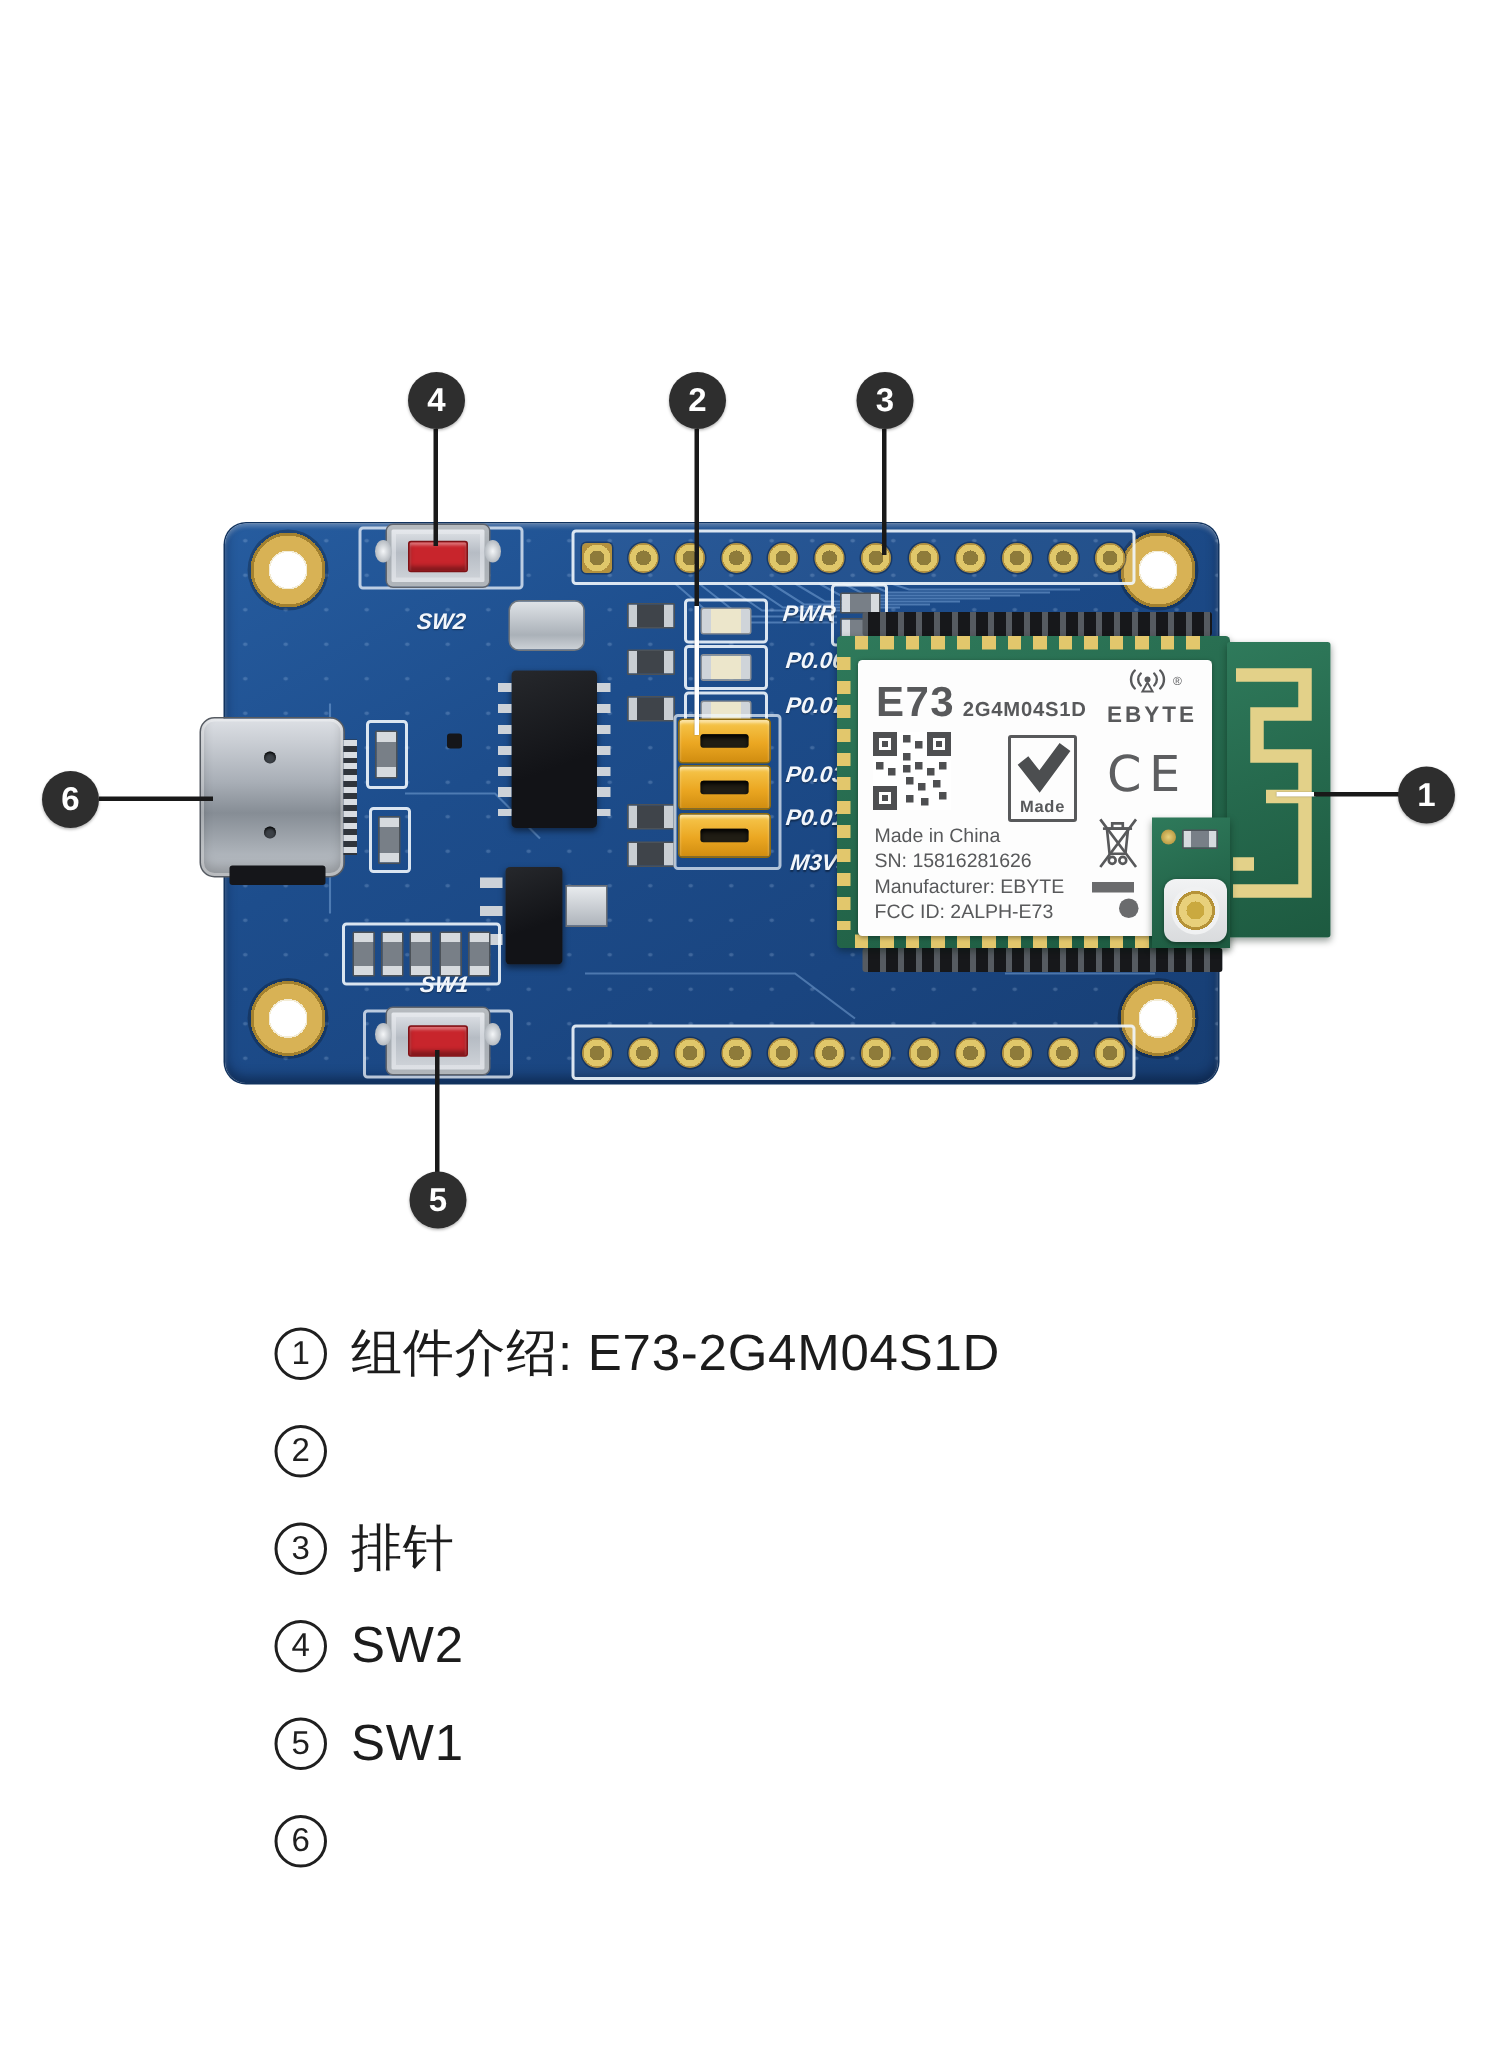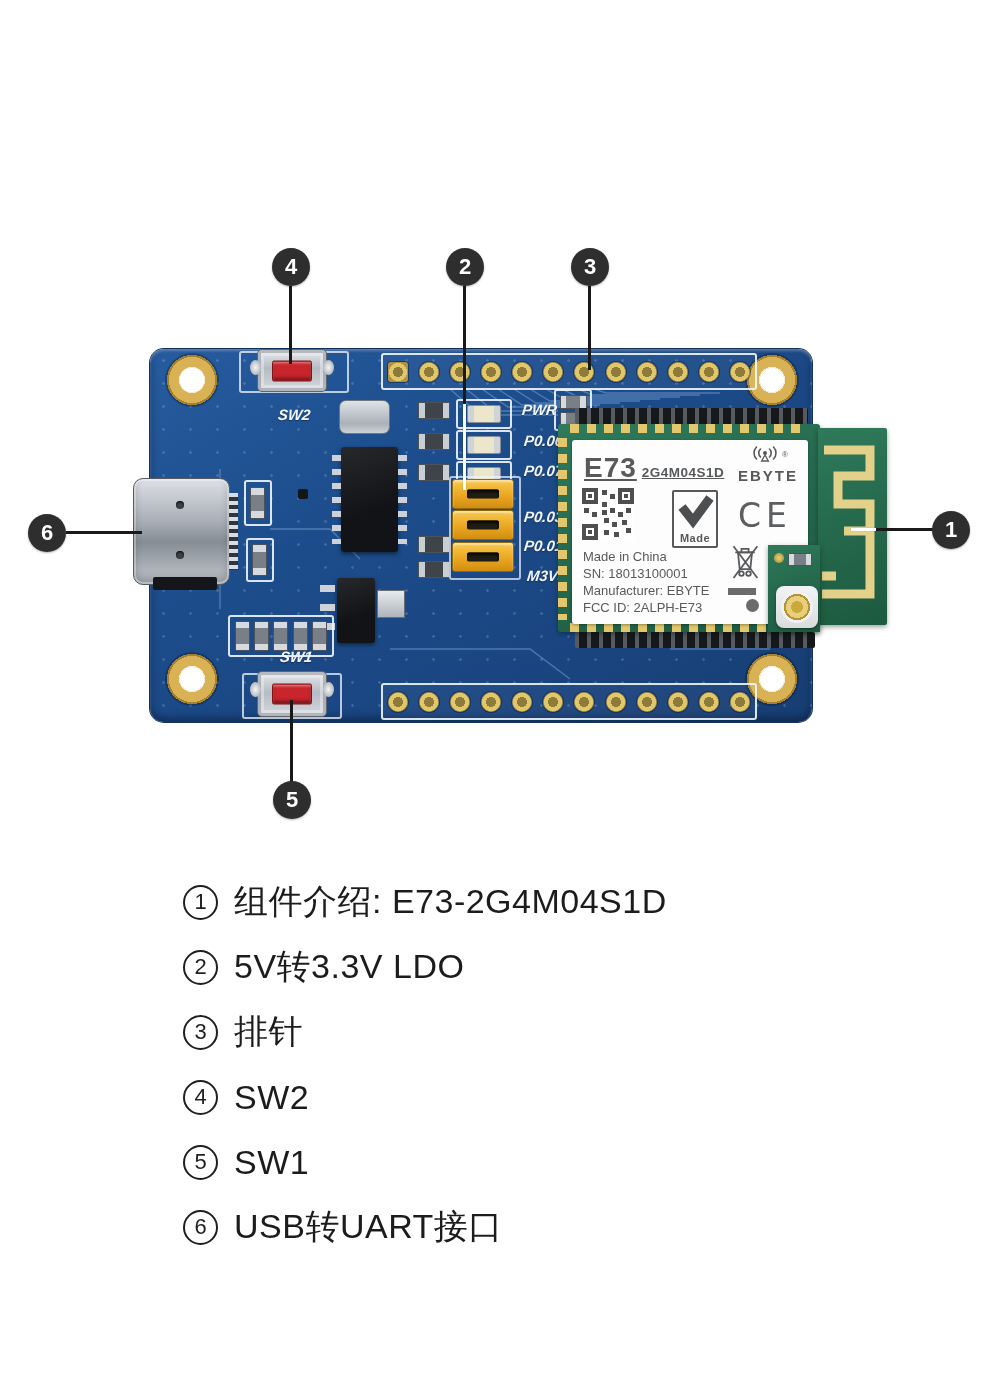--- a/index.html
+++ b/index.html
@@ -73,21 +73,21 @@
   .chipbar{background:#15161a;border-radius:2px;}
 
   
   .modgreen{background:linear-gradient(160deg,#2f7a5b 0%,#266a4e 45%,#1d5a40 100%);border-radius:3px;
        box-shadow:0 2px 5px rgba(0,20,10,.4);}
   .cast-h{background:repeating-linear-gradient(90deg,#e2c76c 0 9px,transparent 9px 17px);}
   .cast-v{background:repeating-linear-gradient(180deg,#e2c76c 0 9px,transparent 9px 16px);}
   .pinstrip{background:repeating-linear-gradient(90deg,#565b61 0 4px,#17181b 4px 12px);border-radius:2px;}
   .modlabel{background:#fdfdfd;border-radius:3px;color:#58595b;box-shadow:0 1px 3px rgba(0,0,0,.35);}
   .mono-gray{color:#58595b;}
-  .modelrow{position:absolute;left:12px;top:12px;display:flex;align-items:baseline;gap:5px;text-decoration:underline;}
+  .modelrow{position:absolute;left:12px;top:12px;display:flex;align-items:baseline;gap:5px;}
   .model-big{font-size:28px;font-weight:700;letter-spacing:1px;}
   .model-small{font-size:13.5px;font-weight:700;letter-spacing:.5px;}
   .brandbox{position:absolute;right:10px;top:6px;text-align:center;}
   .brandtext{font-size:15px;font-weight:700;letter-spacing:2px;}
   .regmark{font-size:8px;vertical-align:super;}
   .rohs{position:absolute;border:2.5px solid #58595b;border-radius:2px;text-align:center;}
   .rohs .rohstext{position:absolute;left:50%;bottom:2px;transform:translateX(-50%);
        font-size:11px;font-weight:700;background:#fdfdfd;padding:0 2px;letter-spacing:.5px;}
   .ce{font-size:33px;font-weight:500;letter-spacing:5px;color:#5d5e60;font-family:"DejaVu Sans",sans-serif;}
   .modlines{position:absolute;left:11px;top:108px;font-size:13px;line-height:17px;font-weight:500;}
@@ -322,21 +322,21 @@
           <svg width="38" height="34" viewBox="0 0 38 34" style="margin-top:3px;">
             <path d="M6 12 L17 26 L34 3" stroke="#4c4e50" stroke-width="9" fill="none"></path>
           </svg>
           <span class="rohstext">Made</span>
         </div>
 
         <div class="abs ce" style="left:166px;top:56px;">CE</div>
 
         <div class="modlines">
           <div>Made in China</div>
-          <div>SN: 18013100001</div>
+          <div>SN: 15816281626</div>
           <div>Manufacturer: EBYTE</div>
           <div>FCC ID: 2ALPH-E73</div>
         </div>
 
         <svg class="abs" style="left:158px;top:104px;" width="30" height="38" viewBox="0 0 34 42">
           <g stroke="#58595b" stroke-width="2" fill="none">
             <path d="M9 9h16l-2 19H11z"></path>
               <path d="M6 9h22"></path>
               <path d="M13 9V5h8v4"></path>
             <circle cx="13" cy="33" r="2.6"></circle>
@@ -372,33 +372,31 @@
   <div class="abs badge" style="left:273px;top:781px;">5</div>
   <div class="abs badge" style="left:28px;top:514px;">6</div>
 
   <div class="abs legend">
     <div class="lrow">
       <span class="lnum">1</span>
       <span class="ltext">组件介绍: E73-2G4M04S1D</span>
     </div>
     <div class="lrow">
       <span class="lnum">2</span>
-      <span class="ltext">5V转3.3V LDO</span>
     </div>
     <div class="lrow">
       <span class="lnum">3</span>
       <span class="ltext">排针</span>
     </div>
     <div class="lrow">
       <span class="lnum">4</span>
       <span class="ltext">SW2</span>
     </div>
     <div class="lrow">
       <span class="lnum">5</span>
       <span class="ltext">SW1</span>
     </div>
     <div class="lrow">
       <span class="lnum">6</span>
-      <span class="ltext">USB转UART接口</span>
     </div>
   </div>
 
 </div>
 
 </body></html>

